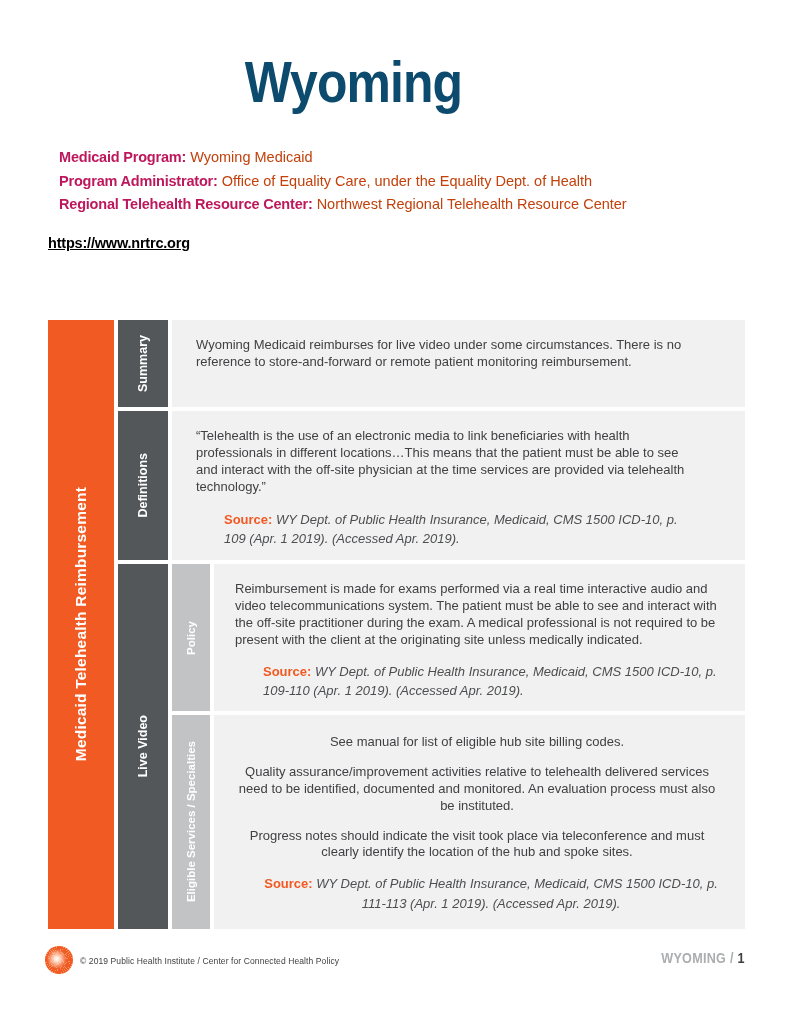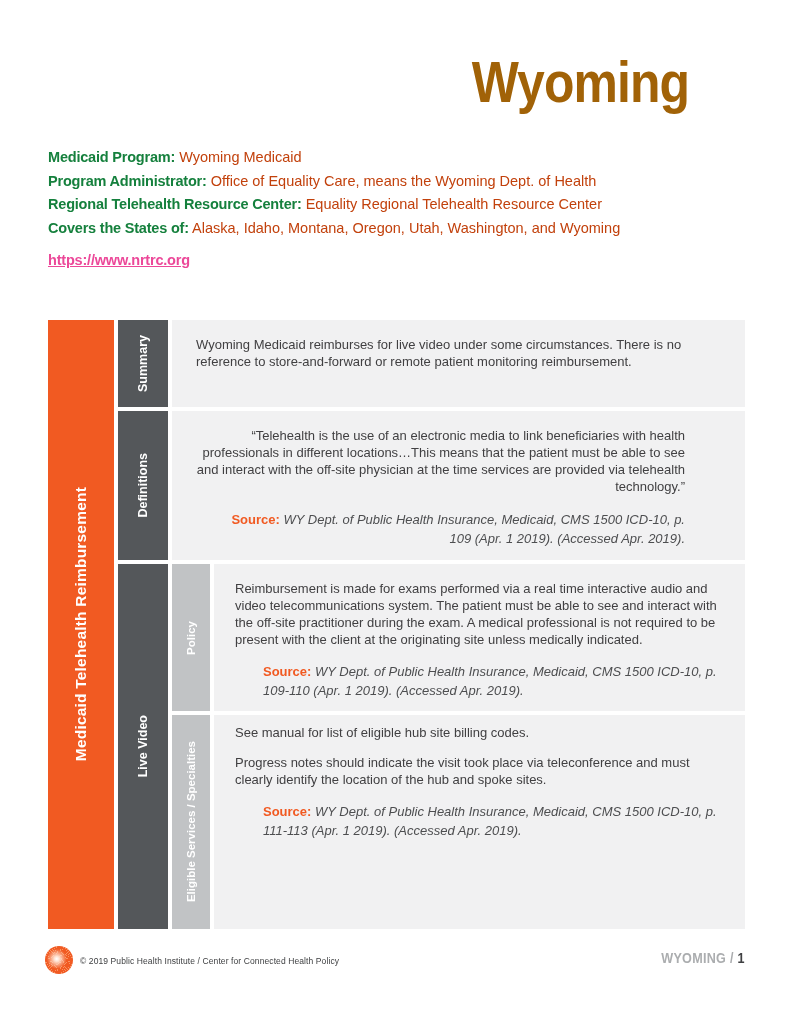--- a/index.html
+++ b/index.html
@@ -1,30 +1,30 @@
 <!DOCTYPE html>
 <html><head>
 <meta charset="utf-8">
 <style>
   * { margin:0; padding:0; box-sizing:border-box; }
   html,body { width:791px; height:1024px; background:#ffffff;
     font-family:"Liberation Sans", sans-serif; }
   .page { position:relative; width:791px; height:1024px; background:#fff; overflow:hidden; }
 
   
-  .title { position:absolute; top:48px; left:0; width:707px; text-align:right;
-    font-size:58px; font-weight:bold; color:#a16207; letter-spacing:-1px; }
+  .title { position:absolute; top:48px; left:0; width:707px; text-align:center;
+    font-size:58px; font-weight:bold; color:#0c4a6e; letter-spacing:-1px; }
   .condense { display:inline-block; transform:scaleX(.86); transform-origin:center; }
 
   
   .info { position:absolute; left:48px; top:150px; font-size:14.5px; line-height:1; }
   .info-line { margin-bottom:9.5px; height:14px; white-space:nowrap; }
-  .info-label { font-weight:bold; color:#15803d; letter-spacing:-.2px; }
+  .info-label { font-weight:bold; color:#be185d; letter-spacing:-.2px;margin-left:11px; }
   .info-value { color:#c2410c; }
-  .info-link { display:inline-block; margin-top:9px; color:#ec4899; font-weight:bold;
+  .info-link { display:inline-block; margin-top:15px; color:#000000; font-weight:bold;
     text-decoration:underline; letter-spacing:-.2px; }
 
   
   .matrix { position:absolute; left:48px; top:320px; width:697px; height:609px;
     display:grid; grid-template-columns:66px 50px 38px 1fr;
     grid-template-rows:87px 149px 147px 1fr; gap:4px; }
   .cell { display:flex; align-items:center; justify-content:center; }
   .cat-cell { grid-column:1; grid-row:1/5; background:#F15A22; }
   .lbl { background:#54575A; }
   .lbl-summary { grid-column:2; grid-row:1; }
@@ -35,23 +35,23 @@
   .sub-eligible { grid-column:3; grid-row:4; }
   .vtext { writing-mode:vertical-rl; transform:rotate(180deg); white-space:nowrap;
     color:#fff; font-weight:bold; }
   .cat-cell .vtext { font-size:15.5px; letter-spacing:.2px; }
   .lbl .vtext { font-size:12.5px; }
   .sub .vtext { font-size:11.5px; }
 
   .panel { background:#F1F1F2; color:#414042; font-size:13px; line-height:1.3;
     padding:17px 60px 10px 24px; }
   .panel-summary { grid-column:3/5; grid-row:1; }
-  .panel-definitions { grid-column:3/5; grid-row:2;text-align:right; }
+  .panel-definitions { grid-column:3/5; grid-row:2; }
   .panel-policy { grid-column:4; grid-row:3; padding:17px 26px 20px 21px; }
-  .panel-eligible { grid-column:4; grid-row:4; padding:10px 26px 10px 21px; }
+  .panel-eligible { grid-column:4; grid-row:4; padding:19px 26px 10px 21px;text-align:center; }
   .panel p { margin:0 0 13px 0; }
   .source { margin:14px 0 0 28px; font-size:13px; font-style:italic; color:#4d4e50;
     line-height:1.5; }
   .panel-policy .source, .panel-eligible .source { margin-top:11px; }
   .src-label { color:#F15A22; font-weight:bold; font-style:normal; }
 
   
   .footer-logo { position:absolute; left:45px; top:946px; width:28px; height:28px;
     border-radius:50%;
     background:
@@ -70,29 +70,25 @@
 
   <h1 class="title"><span class="condense">Wyoming</span></h1>
 
   <div class="info">
     <div class="info-line">
       <span class="info-label">Medicaid Program:</span>
       <span class="info-value">Wyoming Medicaid</span>
     </div>
     <div class="info-line">
       <span class="info-label">Program Administrator:</span>
-      <span class="info-value">Office of Equality Care, means the Wyoming Dept. of Health</span>
+      <span class="info-value">Office of Equality Care, under the Equality Dept. of Health</span>
     </div>
     <div class="info-line">
       <span class="info-label">Regional Telehealth Resource Center:</span>
-      <span class="info-value">Equality Regional Telehealth Resource Center</span>
-    </div>
-    <div class="info-line">
-      <span class="info-label">Covers the States of:</span>
-      <span class="info-value">Alaska, Idaho, Montana, Oregon, Utah, Washington, and Wyoming</span>
+      <span class="info-value">Northwest Regional Telehealth Resource Center</span>
     </div>
     <a class="info-link" href="#">https://www.nrtrc.org</a>
   </div>
 
   <div class="matrix">
 
     <div class="cell cat-cell">
       <span class="vtext">Medicaid Telehealth Reimbursement</span>
     </div>
 
@@ -128,20 +124,21 @@
     <div class="panel panel-policy">
       <p>Reimbursement is made for exams performed via a real time interactive audio and video telecommunications system. The patient must be able to see and interact with the off-site practitioner during the exam. A medical professional is not required to be present with the client at the originating site unless medically indicated.</p>
       <div class="source">
         <span class="src-label">Source:</span>
         <span>WY Dept. of Public Health Insurance, Medicaid, CMS 1500 ICD-10, p. 109-110 (Apr. 1 2019). (Accessed Apr. 2019).</span>
       </div>
     </div>
 
     <div class="panel panel-eligible">
       <p>See manual for list of eligible hub site billing codes.</p>
+      <p>Quality assurance/improvement activities relative to telehealth delivered services need to be identified, documented and monitored. An evaluation process must also be instituted.</p>
       <p>Progress notes should indicate the visit took place via teleconference and must clearly identify the location of the hub and spoke sites.</p>
       <div class="source">
         <span class="src-label">Source:</span>
         <span>WY Dept. of Public Health Insurance, Medicaid, CMS 1500 ICD-10, p. 111-113 (Apr. 1 2019). (Accessed Apr. 2019).</span>
       </div>
     </div>
 
   </div>
 
   <div class="footer-logo"></div>

